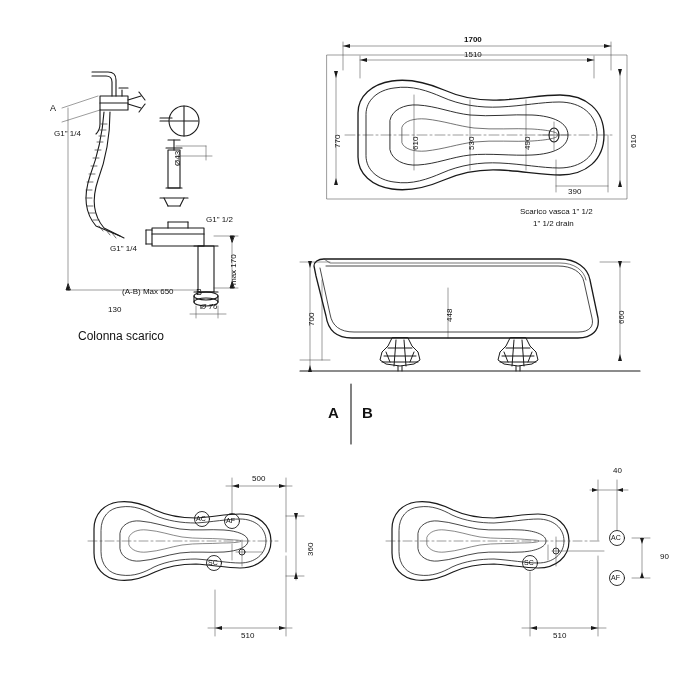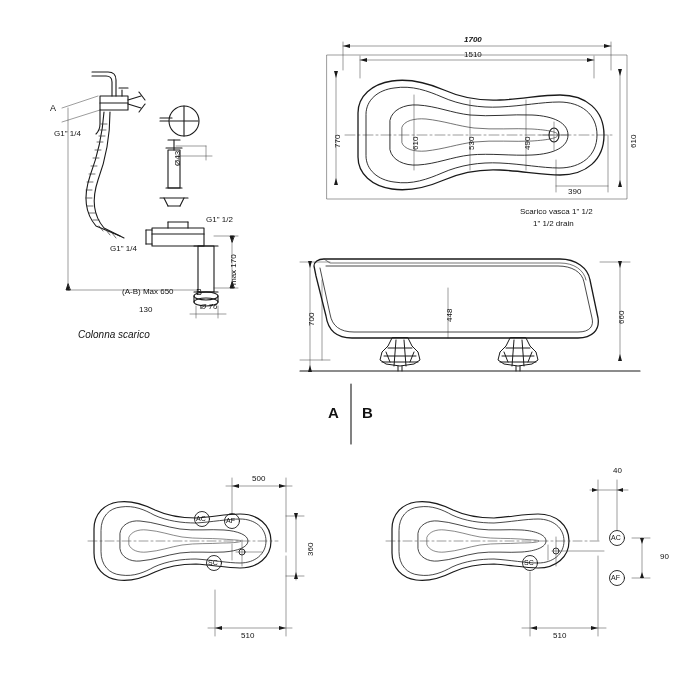--- a/index.html
+++ b/index.html
@@ -1,22 +1,22 @@
 <!DOCTYPE html>
 <html><head>
 <meta charset="utf-8">
 <style>
   html,body{margin:0;padding:0;background:#ffffff;}
   body{width:700px;height:700px;font-family:"Liberation Sans",sans-serif;color:#1a1a1a;overflow:hidden;}
   #sheet{position:relative;width:700px;height:700px;}
   svg{display:block;}
   .lbl{position:absolute;font-size:8px;line-height:1;color:#111;white-space:nowrap;}
-  .lbl.b{font-weight:bold;font-style:italic;}
+  .lbl.b{font-weight:bold;}
   .lbl.s9{font-size:9px;}
-  .lbl.s10{font-size:10px;font-style:italic;}
+  .lbl.s10{font-size:12px;}
   .lbl.big{font-size:15px;font-weight:bold;}
   .vert{transform:rotate(-90deg);transform-origin:0 0;}
 </style>
 </head>
 <body>
 
 <div id="sheet">
 
   <svg width="700" height="700" viewBox="0 0 700 700">
     <g fill="none" stroke="#1a1a1a" stroke-width="1.1" stroke-linejoin="round" stroke-linecap="round">
@@ -365,21 +365,21 @@
 
   <div class="lbl s9" style="left:50px;top:104px;">A</div>
   <div class="lbl" style="left:54px;top:130px;">G1" 1/4</div>
   <div class="lbl" style="left:110px;top:245px;">G1" 1/4</div>
   <div class="lbl" style="left:206px;top:216px;">G1" 1/2</div>
   <div class="lbl" style="left:86px;top:288px;padding-left:36px;">(A-B) Max 650</div>
   <div class="lbl s9" style="left:196px;top:288px;">B</div>
   <div class="lbl vert" style="left:174px;top:166px;">Ø43</div>
   <div class="lbl vert" style="left:230px;top:285px;">max 170</div>
   <div class="lbl" style="left:200px;top:303px;font-style:italic;">Ø 76</div>
-  <div class="lbl" style="left:139px;top:306px;">130</div>
+  <div class="lbl" style="left:108px;top:306px;">130</div>
   <div class="lbl s10" style="left:78px;top:330px;">Colonna scarico</div>
 
   <div class="lbl b" style="left:464px;top:36px;">1700</div>
   <div class="lbl" style="left:464px;top:51px;">1510</div>
   <div class="lbl vert" style="left:334px;top:148px;">770</div>
   <div class="lbl vert" style="left:630px;top:148px;">610</div>
   <div class="lbl vert" style="left:412px;top:150px;">610</div>
   <div class="lbl vert" style="left:468px;top:150px;">530</div>
   <div class="lbl vert" style="left:524px;top:150px;">490</div>
   <div class="lbl" style="left:568px;top:188px;">390</div>

